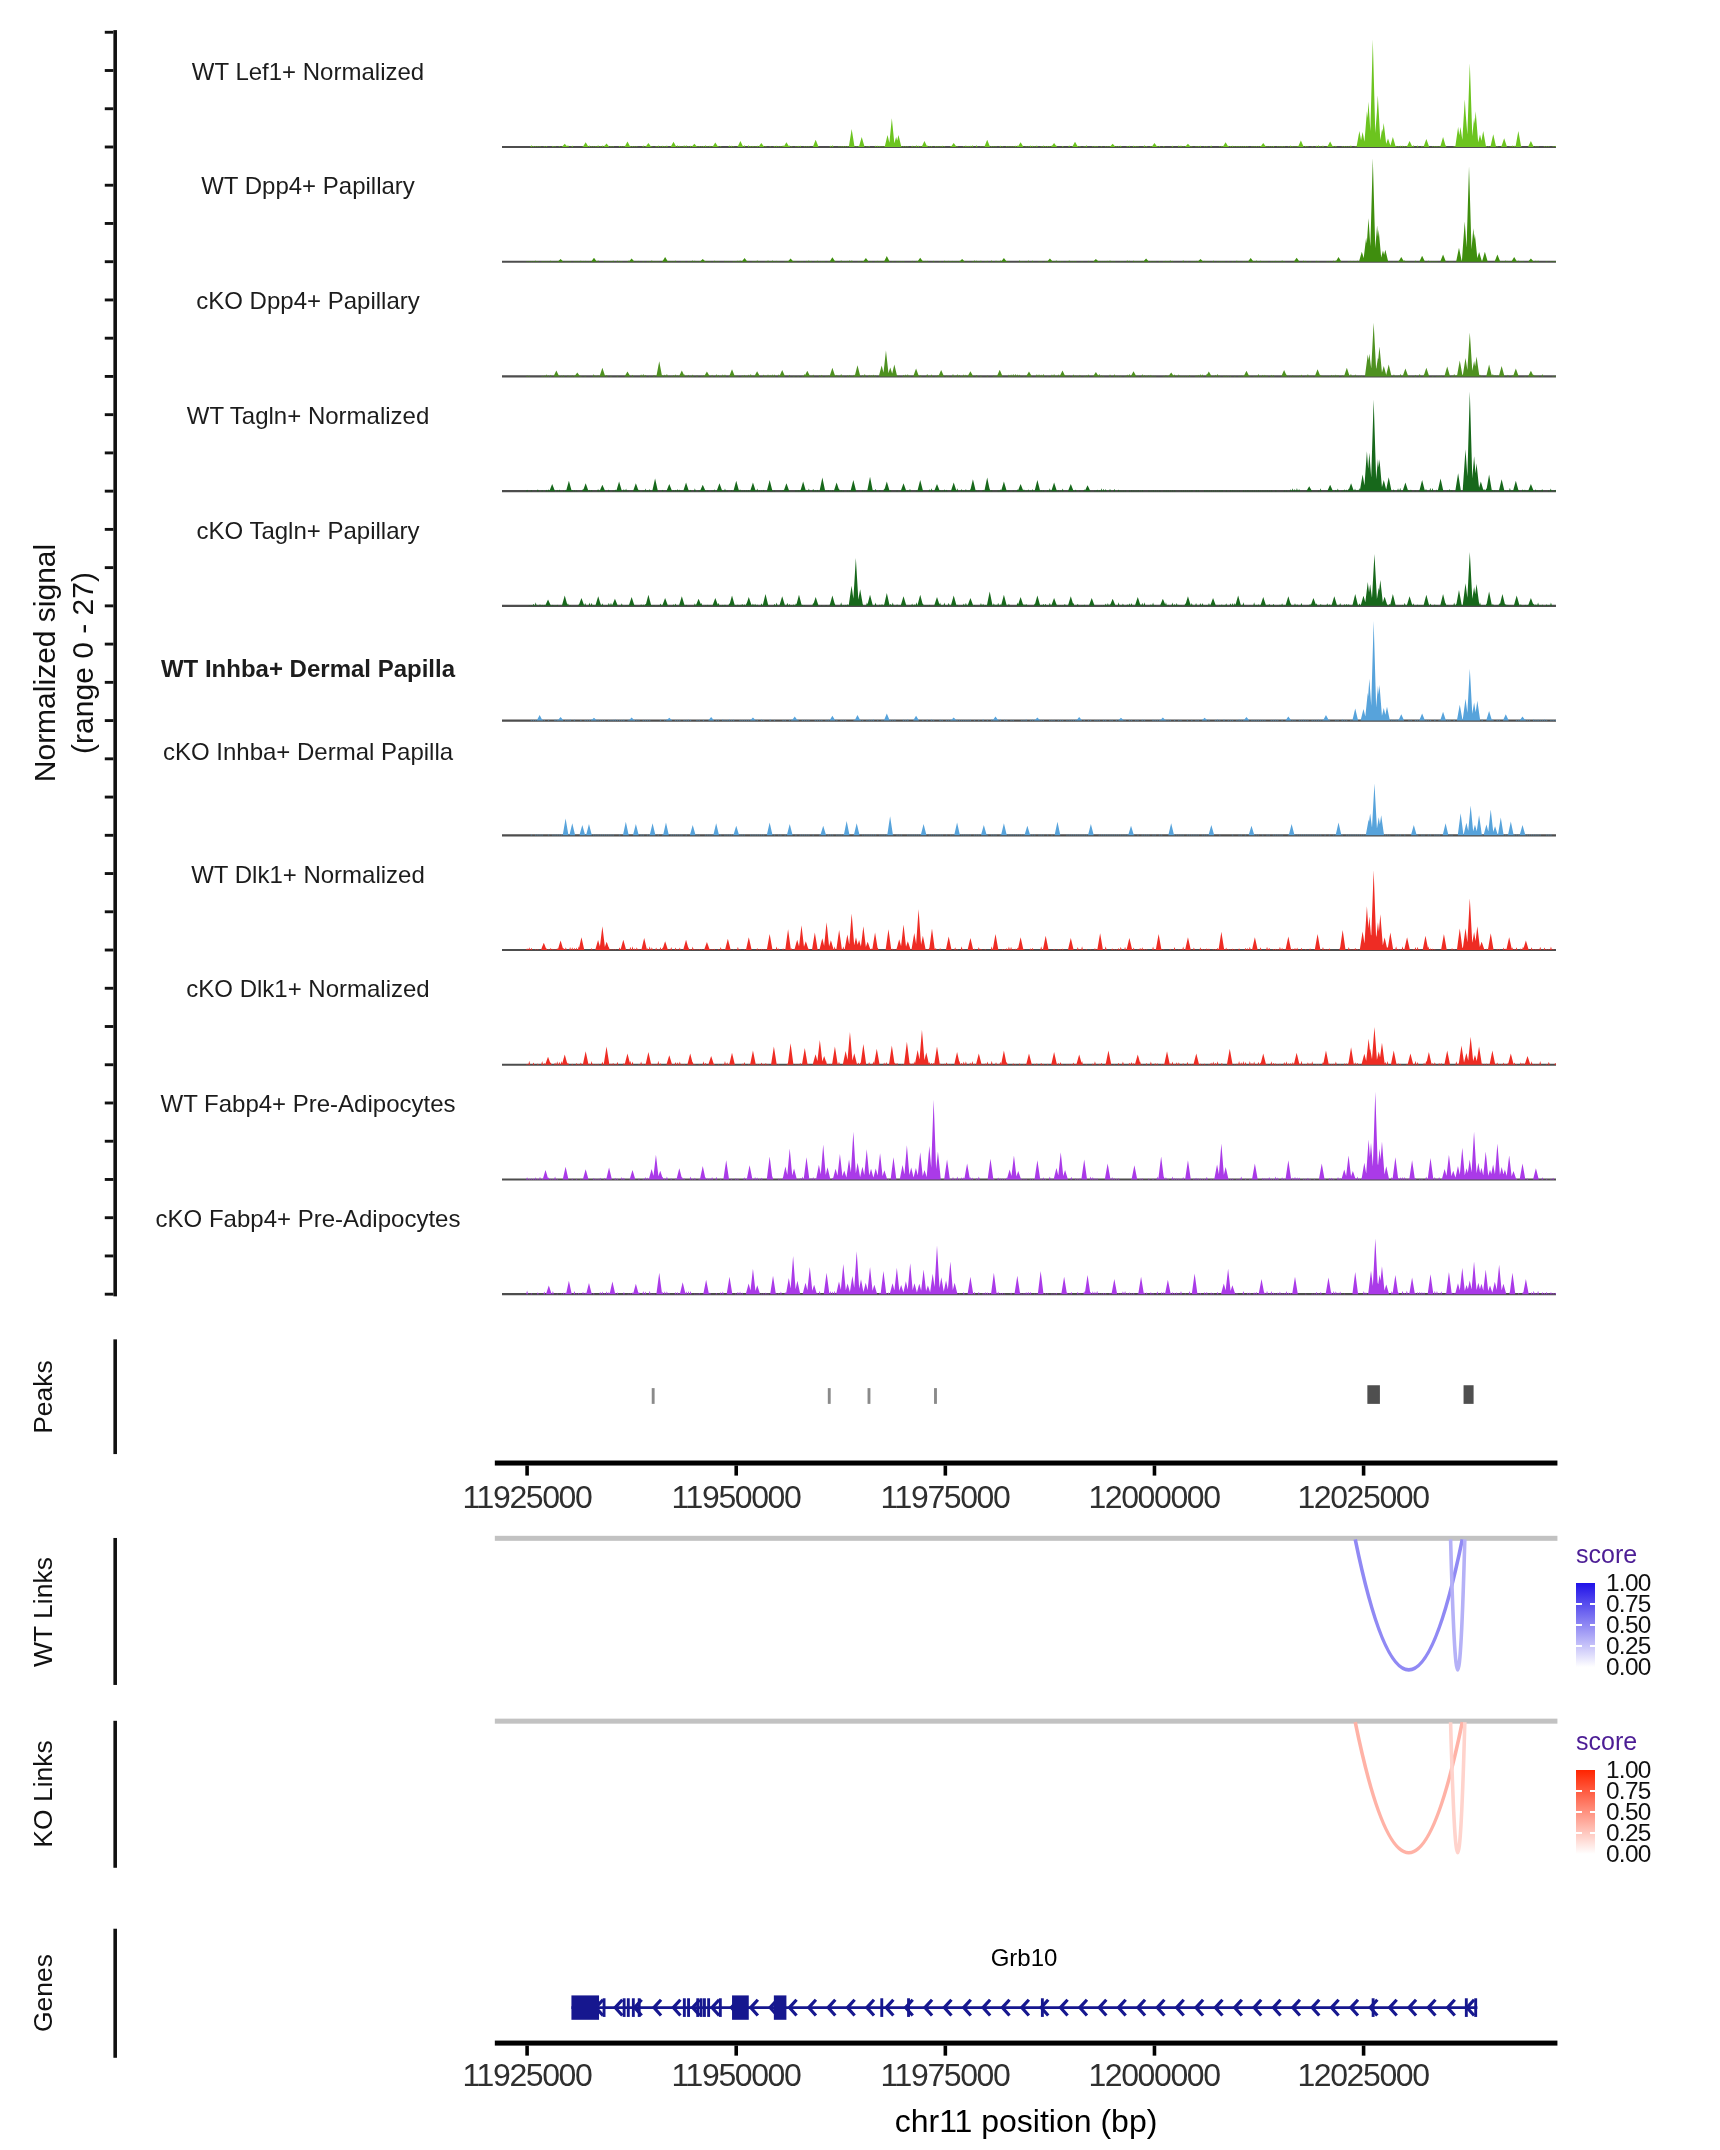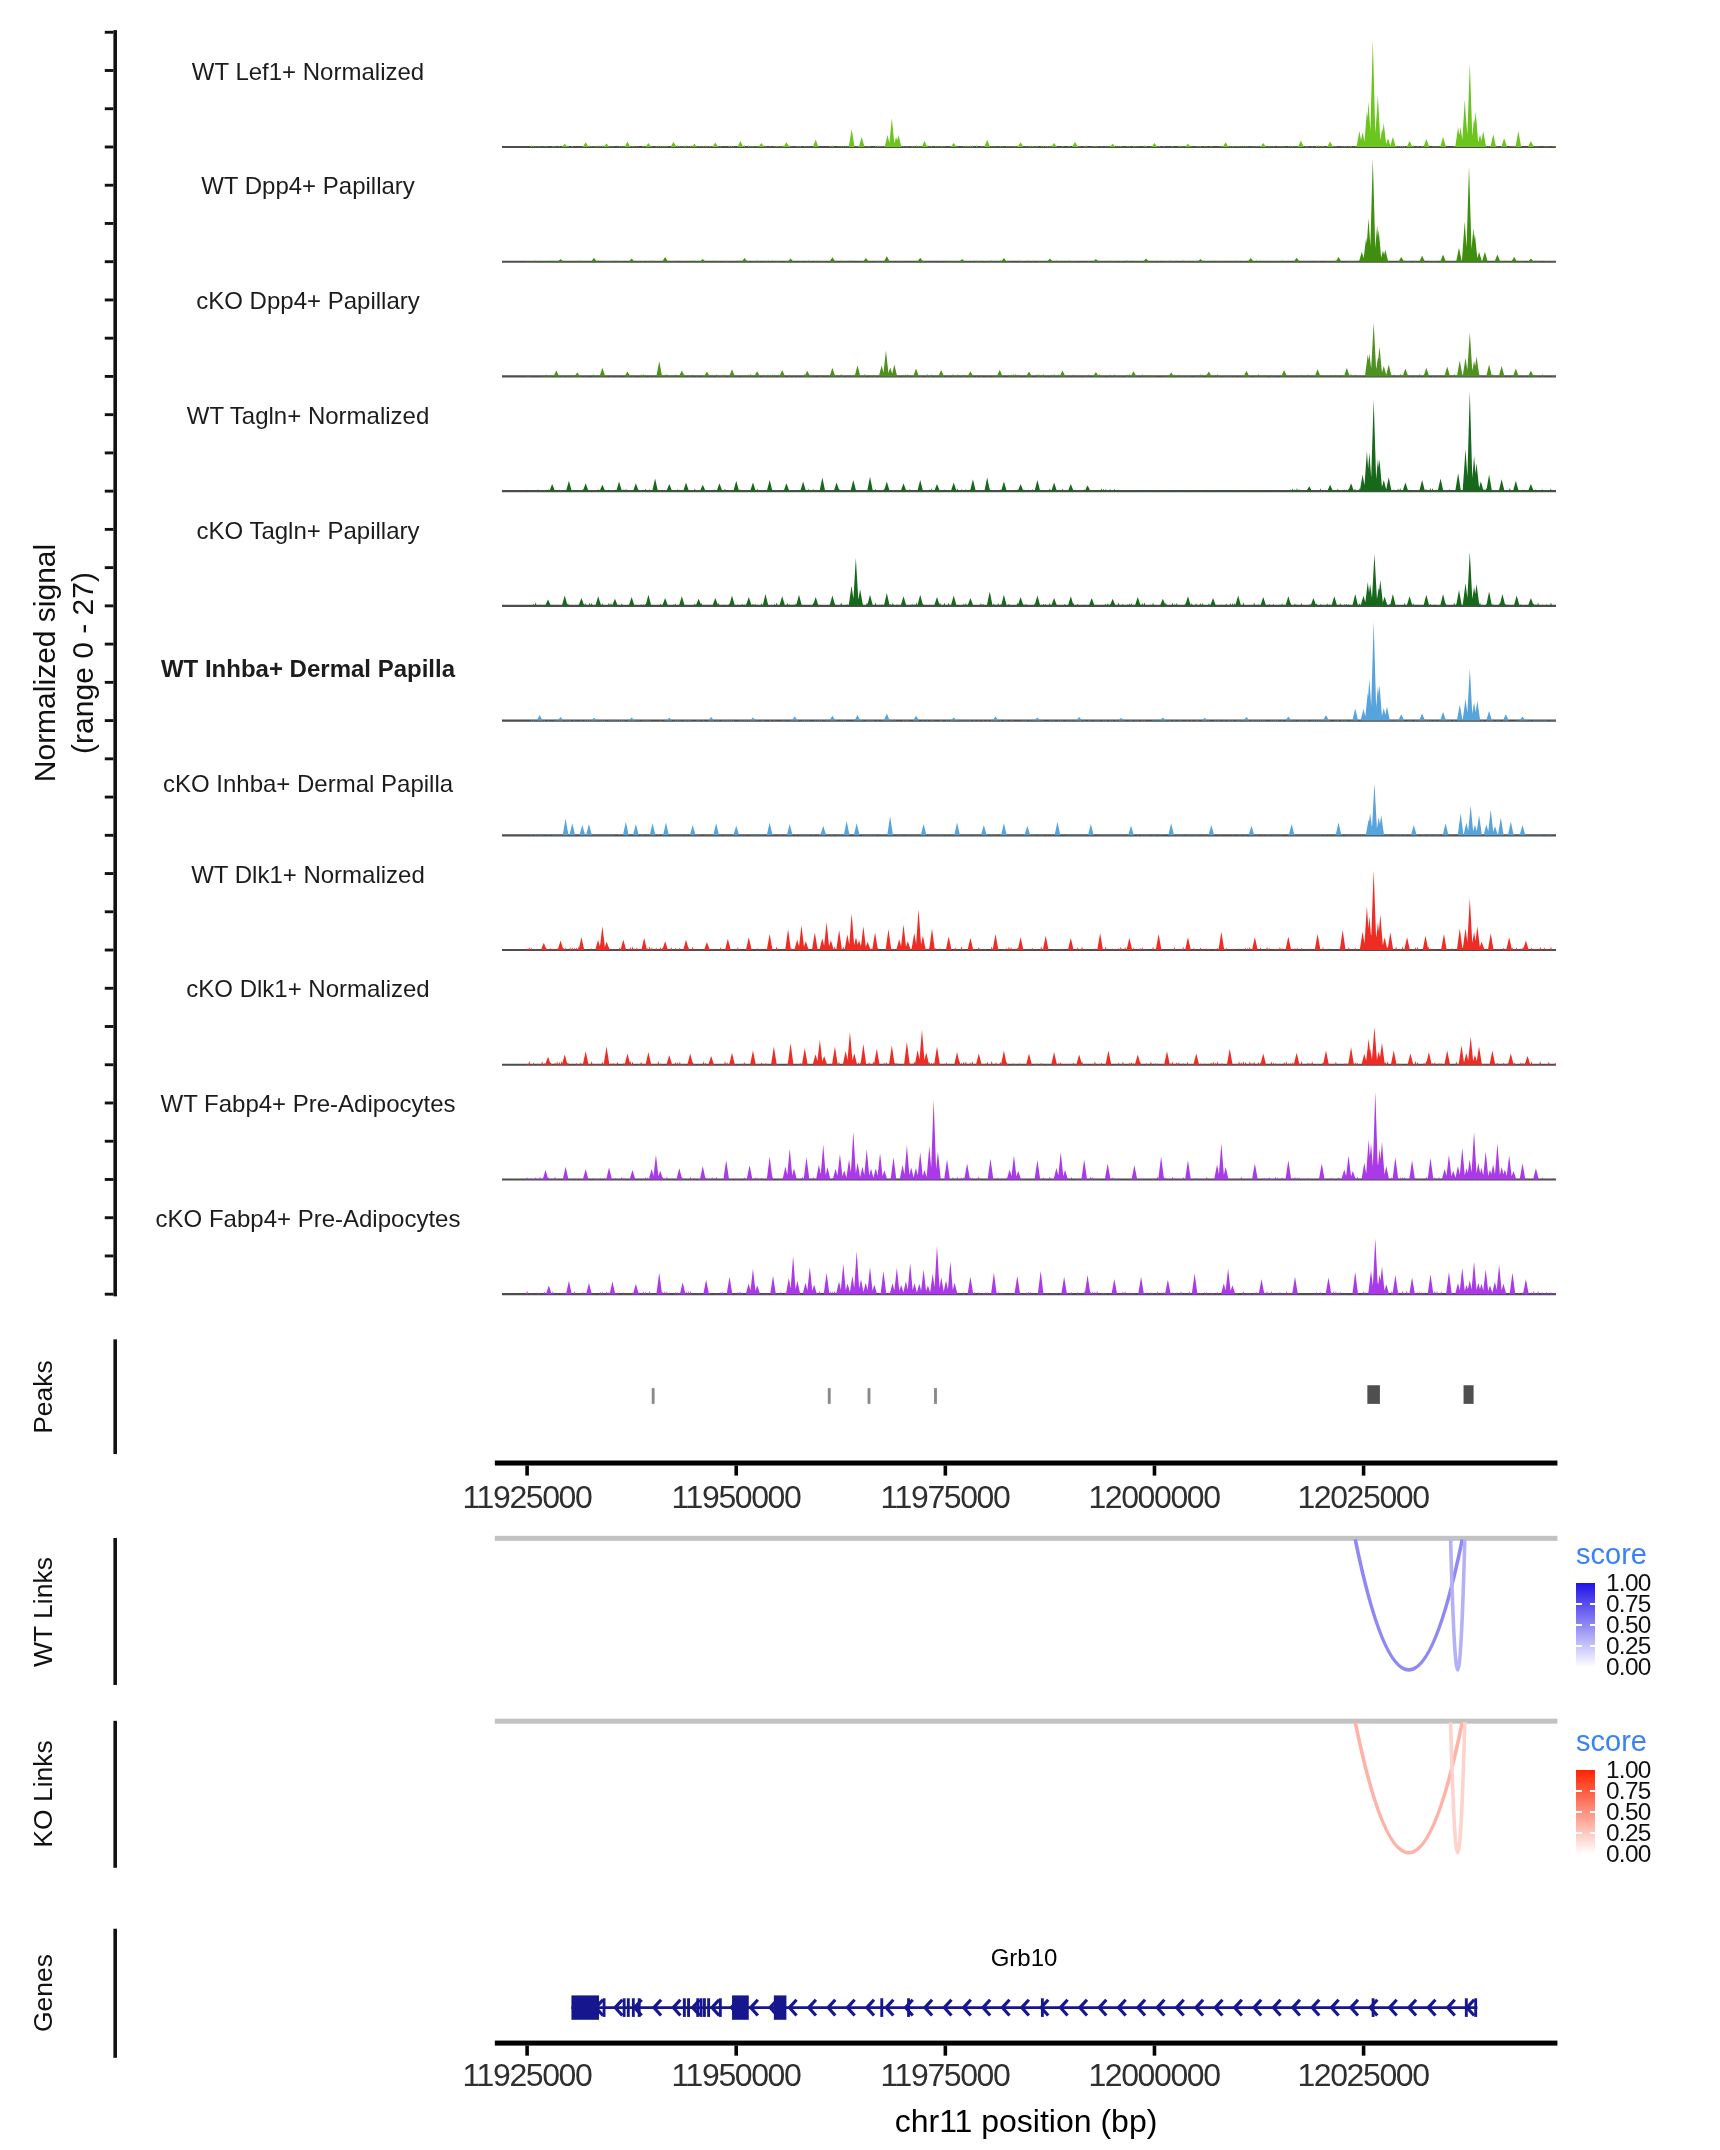--- a/index.html
+++ b/index.html
@@ -6,21 +6,21 @@
   body{width:1721px;height:2151px;position:relative;font-family:"Liberation Sans",sans-serif}
   #fig{position:absolute;left:0;top:0;width:1721px;height:2151px}
   #chart-svg{position:absolute;left:0;top:0}
   .lbl{position:absolute;color:#1c1c1c;white-space:nowrap;transform:translate(-50%,-50%)}
   .track-label{font-size:24px}
   .vlab{transform:translate(-50%,-50%) rotate(-90deg);font-size:26.5px;color:#111}
   .ylab{font-size:30px;color:#111}
   .tick{font-size:32px;letter-spacing:-1.4px;color:#2f2f2f}
   .axis-title{font-size:32px;color:#000}
   .gene-name{font-size:24px;color:#000}
-  .leg-title{position:absolute;transform:translate(0,-50%);font-size:29px;color:#3b82f6;white-space:nowrap}
+  .leg-title{position:absolute;transform:translate(0,-50%);font-size:25px;color:#4c1d95;white-space:nowrap}
   .leg-tick{position:absolute;transform:translate(0,-50%);font-size:24.4px;letter-spacing:-0.7px;color:#111;white-space:nowrap}
   .leg-bar{position:absolute;width:19.4px}
   .notch{position:absolute;width:5.7px;height:2.2px;background:#fff}
 </style>
 </head>
 <body>
 
 <div id="fig">
   <svg id="chart-svg" width="1721" height="2151" viewBox="0 0 2400 3000">
       <g>
@@ -167,21 +167,21 @@
         <rect x="2042.9333333333334" y="2787" width="4" height="26" fill="#16178f"></rect>
         <rect x="2056" y="2787" width="4" height="26" fill="#16178f"></rect>
       </g>
     </svg>
 <div class="lbl track-label" style="left: 308px; top: 72px;">WT Lef1+ Normalized</div>
     <div class="lbl track-label" style="left: 308px; top: 186px;">WT Dpp4+ Papillary</div>
     <div class="lbl track-label" style="left: 308px; top: 301px;">cKO Dpp4+ Papillary</div>
     <div class="lbl track-label" style="left: 308px; top: 416px;">WT Tagln+ Normalized</div>
     <div class="lbl track-label" style="left: 308px; top: 531px;">cKO Tagln+ Papillary</div>
     <div class="lbl track-label" style="left: 308px; top: 669px; font-weight: bold;">WT Inhba+ Dermal Papilla</div>
-    <div class="lbl track-label" style="left: 308px; top: 784px;">cKO Inhba+ Dermal Papilla</div>
+    <div class="lbl track-label" style="left: 308px; top: 752px;">cKO Inhba+ Dermal Papilla</div>
     <div class="lbl track-label" style="left: 308px; top: 875px;">WT Dlk1+ Normalized</div>
     <div class="lbl track-label" style="left: 308px; top: 989px;">cKO Dlk1+ Normalized</div>
     <div class="lbl track-label" style="left: 308px; top: 1104px;">WT Fabp4+ Pre-Adipocytes</div>
     <div class="lbl track-label" style="left: 308px; top: 1219px;">cKO Fabp4+ Pre-Adipocytes</div>
     <div class="lbl vlab ylab" style="left: 45px; top: 663px;">Normalized signal</div>
     <div class="lbl vlab ylab" style="left: 83px; top: 663px;">(range 0 - 27)</div>
     <div class="lbl vlab" style="left: 43px; top: 1397px;">Peaks</div>
     <div class="lbl tick" style="left: 527px; top: 1497px;">11925000</div>
     <div class="lbl tick" style="left: 736px; top: 1497px;">11950000</div>
     <div class="lbl tick" style="left: 945px; top: 1497px;">11975000</div>

